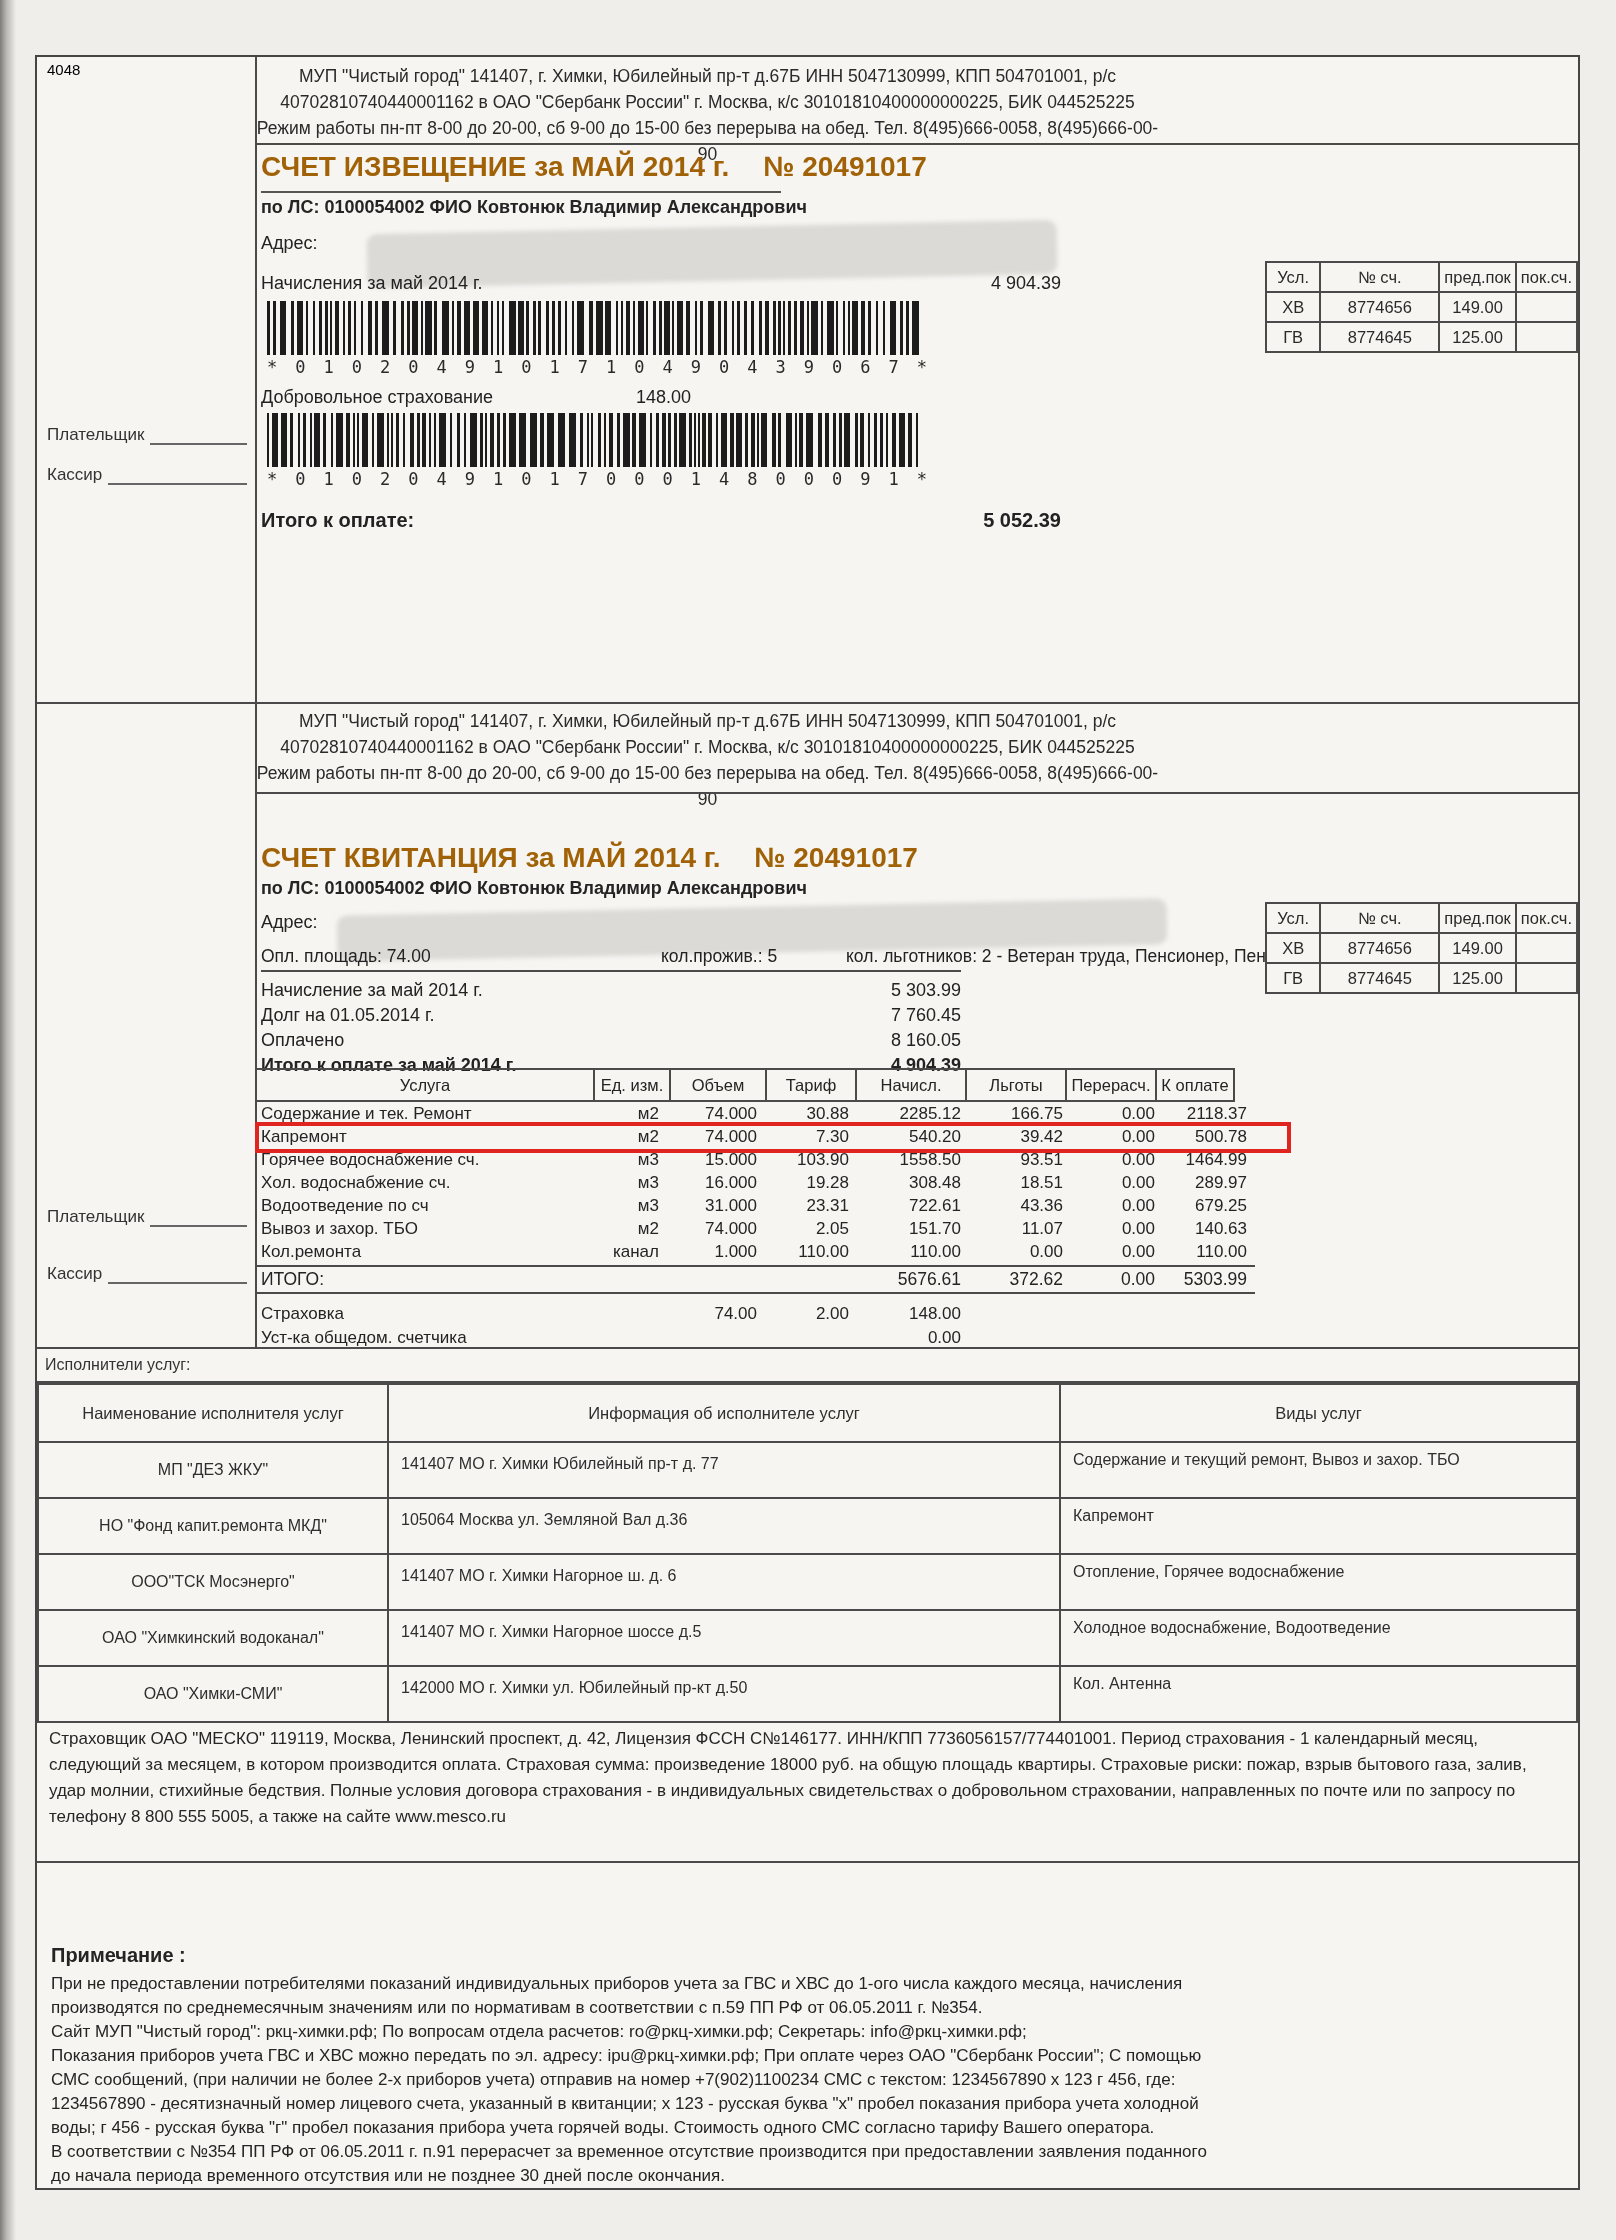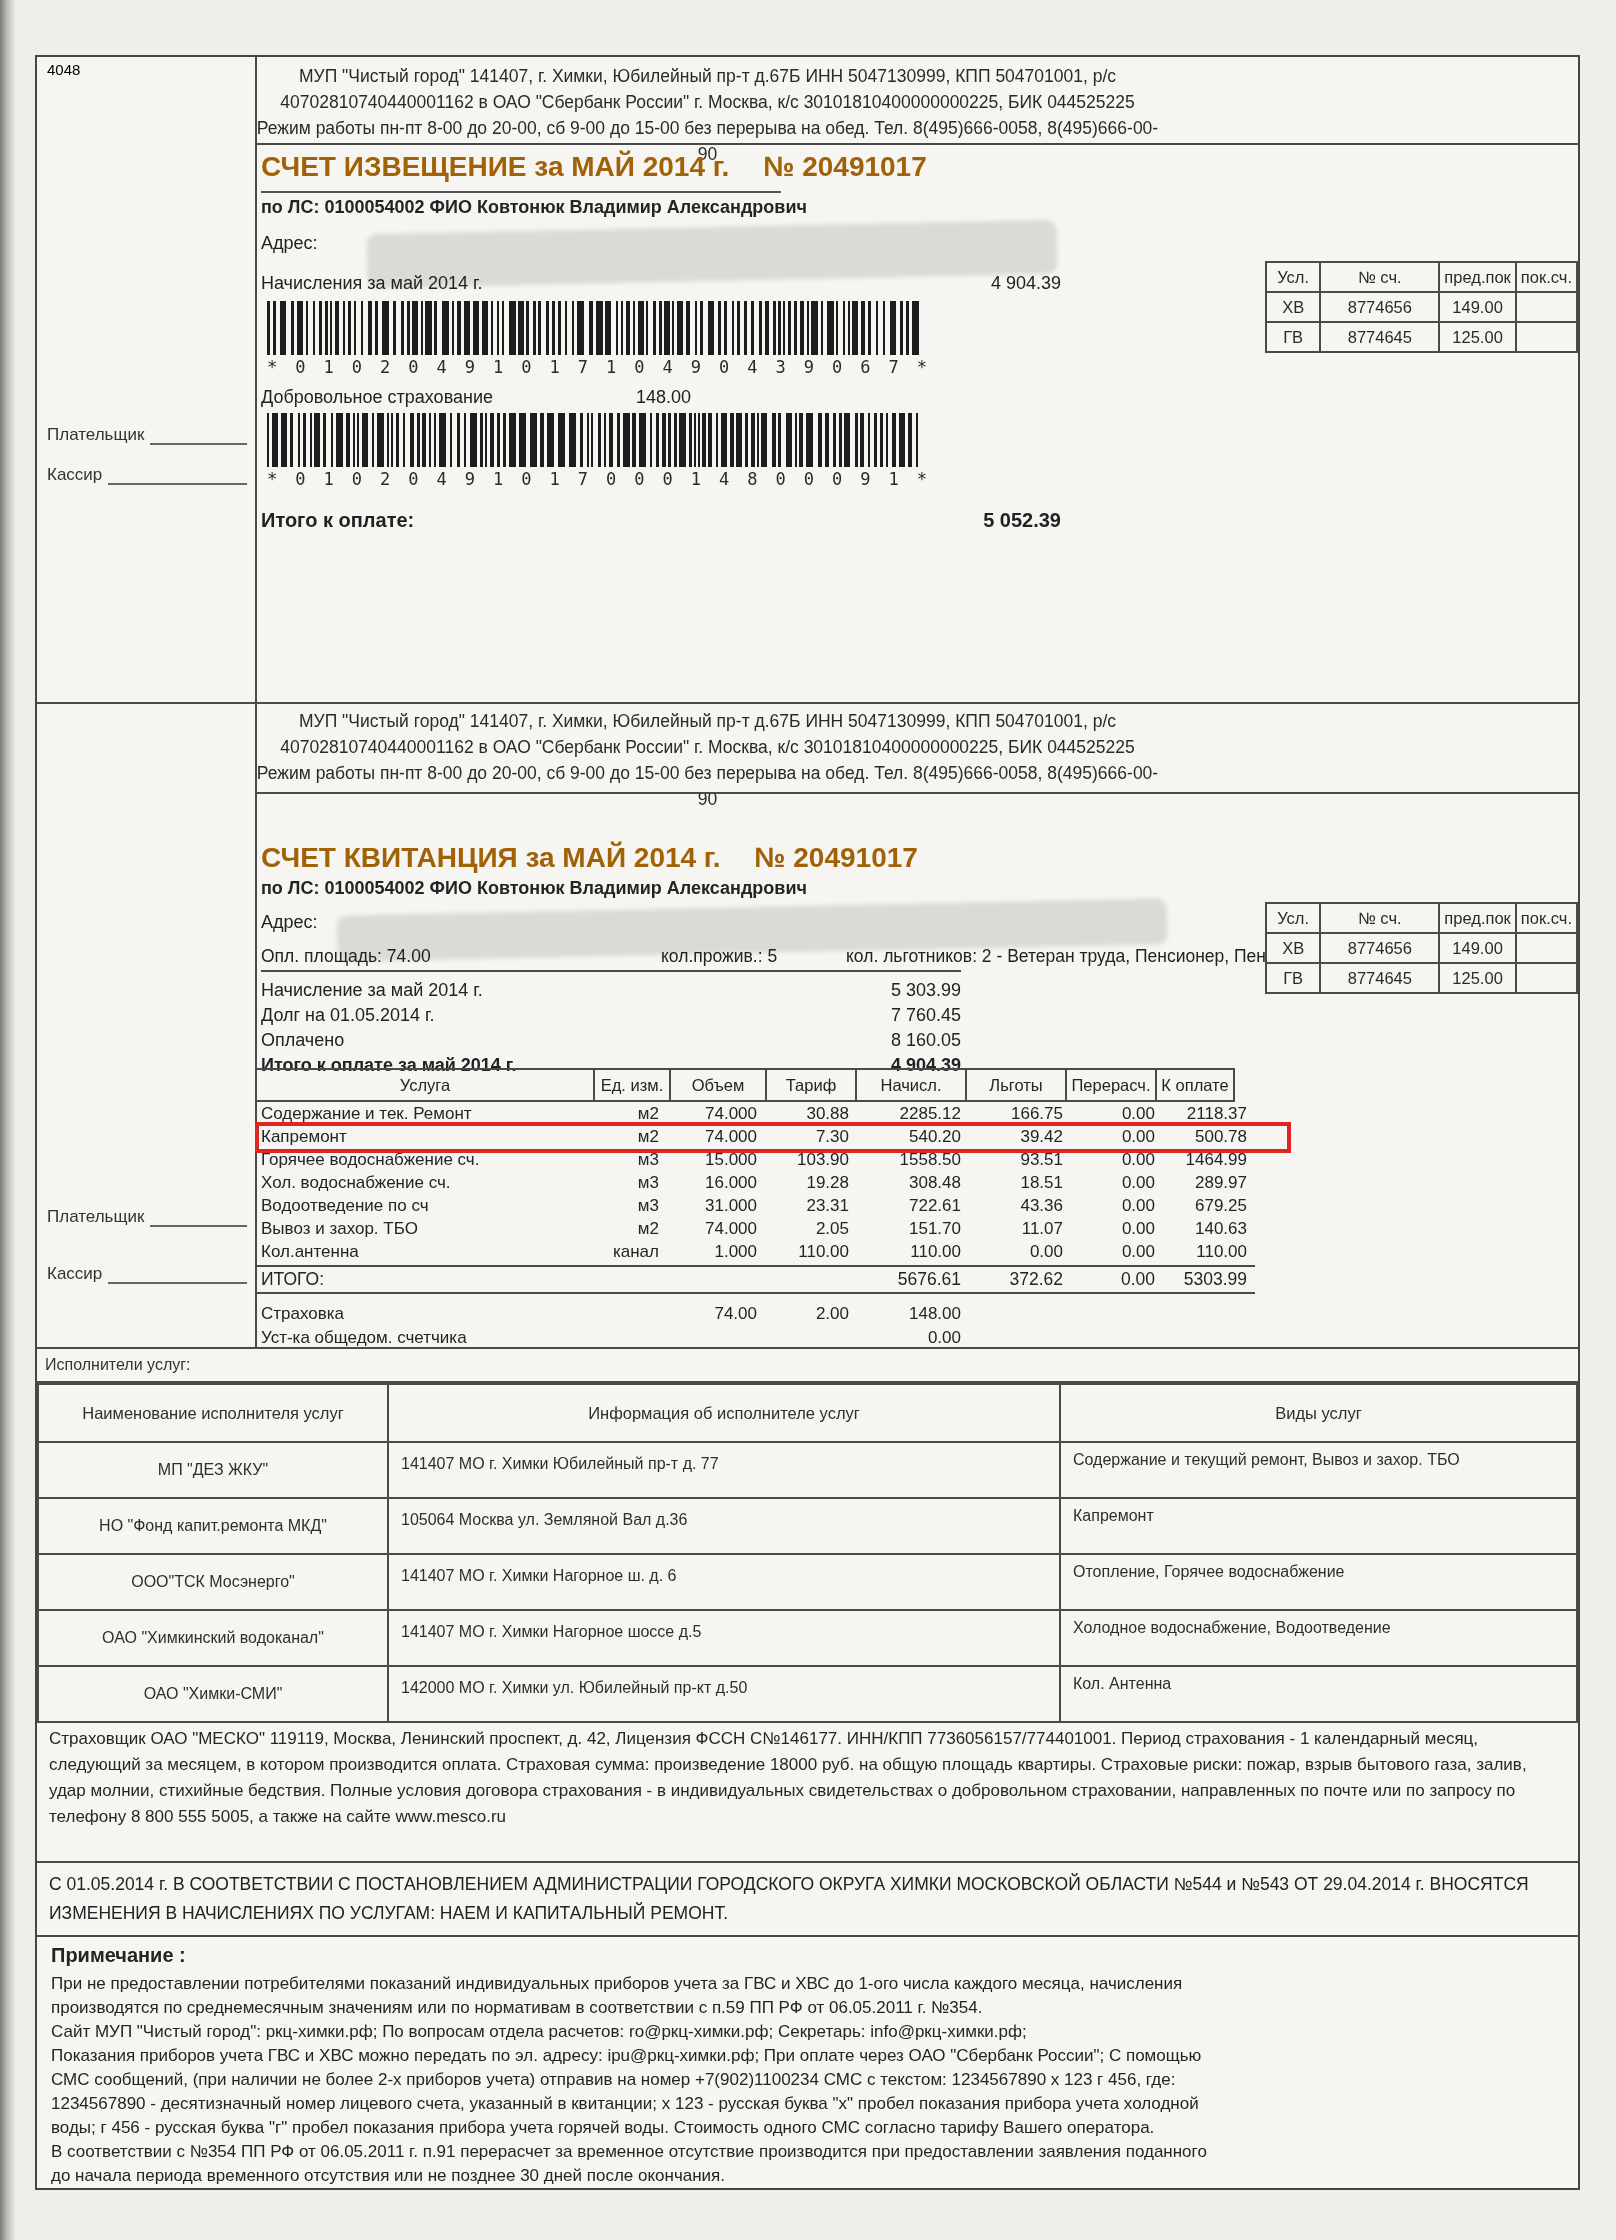--- a/index.html
+++ b/index.html
@@ -353,21 +353,21 @@
           <div class="c0">Вывоз и захор. ТБО</div>
             <div class="c1">м2</div>
             <div class="c2">74.000</div>
             <div class="c3">2.05</div>
             <div class="c4">151.70</div>
             <div class="c5">11.07</div>
             <div class="c6">0.00</div>
             <div class="c7">140.63</div>
         </div>
         <div class="svc-row">
-          <div class="c0">Кол.антенна</div>
+          <div class="c0">Кол.ремонта</div>
             <div class="c1">канал</div>
             <div class="c2">1.000</div>
             <div class="c3">110.00</div>
             <div class="c4">110.00</div>
             <div class="c5">0.00</div>
             <div class="c6">0.00</div>
             <div class="c7">110.00</div>
         </div>
 
         <div class="svc-totals">
@@ -448,21 +448,20 @@
           <td class="p-name">ОАО "Химки-СМИ"</td>
           <td class="p-info">142000 МО г. Химки ул. Юбилейный пр-кт д.50</td>
           <td class="p-types">Кол. Антенна</td>
         </tr>
       </tbody>
         </table>
     </div>
 
     <div class="insurer">Страховщик ОАО "МЕСКО" 119119, Москва, Ленинский проспект, д. 42, Лицензия ФССН С№146177.  ИНН/КПП 7736056157/774401001. Период страхования - 1 календарный месяц, следующий за месяцем, в котором  производится оплата. Страховая сумма: произведение 18000 руб. на общую площадь квартиры. Страховые риски: пожар, взрыв бытового газа, залив, удар молнии, стихийные бедствия. Полные условия договора страхования - в индивидуальных свидетельствах о добровольном страховании, направленных по почте или по запросу по телефону 8 800 555 5005, а также на сайте www.mesco.ru</div>
 
-    <div class="resolution">С 01.05.2014 г. В СООТВЕТСТВИИ С ПОСТАНОВЛЕНИЕМ АДМИНИСТРАЦИИ ГОРОДСКОГО ОКРУГА ХИМКИ МОСКОВСКОЙ ОБЛАСТИ №544 и №543 ОТ 29.04.2014 г. ВНОСЯТСЯ ИЗМЕНЕНИЯ В НАЧИСЛЕНИЯХ ПО УСЛУГАМ: НАЕМ И КАПИТАЛЬНЫЙ РЕМОНТ.</div>
 
     <div class="note">
       <div class="note-heading">Примечание :</div>
       <div>При не предоставлении потребителями показаний индивидуальных приборов учета за ГВС и ХВС до 1-ого числа каждого месяца, начисления</div>
       <div>производятся по среднемесячным значениям или по нормативам в соответствии с п.59 ПП РФ от 06.05.2011 г. №354.</div>
       <div>Сайт МУП "Чистый город": ркц-химки.рф; По вопросам отдела расчетов: ro@ркц-химки.рф; Секретарь: info@ркц-химки.рф;</div>
       <div>Показания приборов учета ГВС и ХВС можно передать по эл. адресу: ipu@ркц-химки.рф; При оплате через ОАО "Сбербанк России"; С помощью</div>
       <div>СМС сообщений, (при наличии не более 2-х приборов учета) отправив на номер +7(902)1100234 СМС с текстом: 1234567890 x 123 г 456, где:</div>
       <div>1234567890 - десятизначный номер лицевого счета, указанный в квитанции; x 123 - русская буква "x" пробел показания прибора учета холодной</div>
       <div>воды; г 456 - русская буква "г" пробел показания прибора учета горячей воды. Стоимость одного СМС согласно тарифу Вашего оператора.</div>

